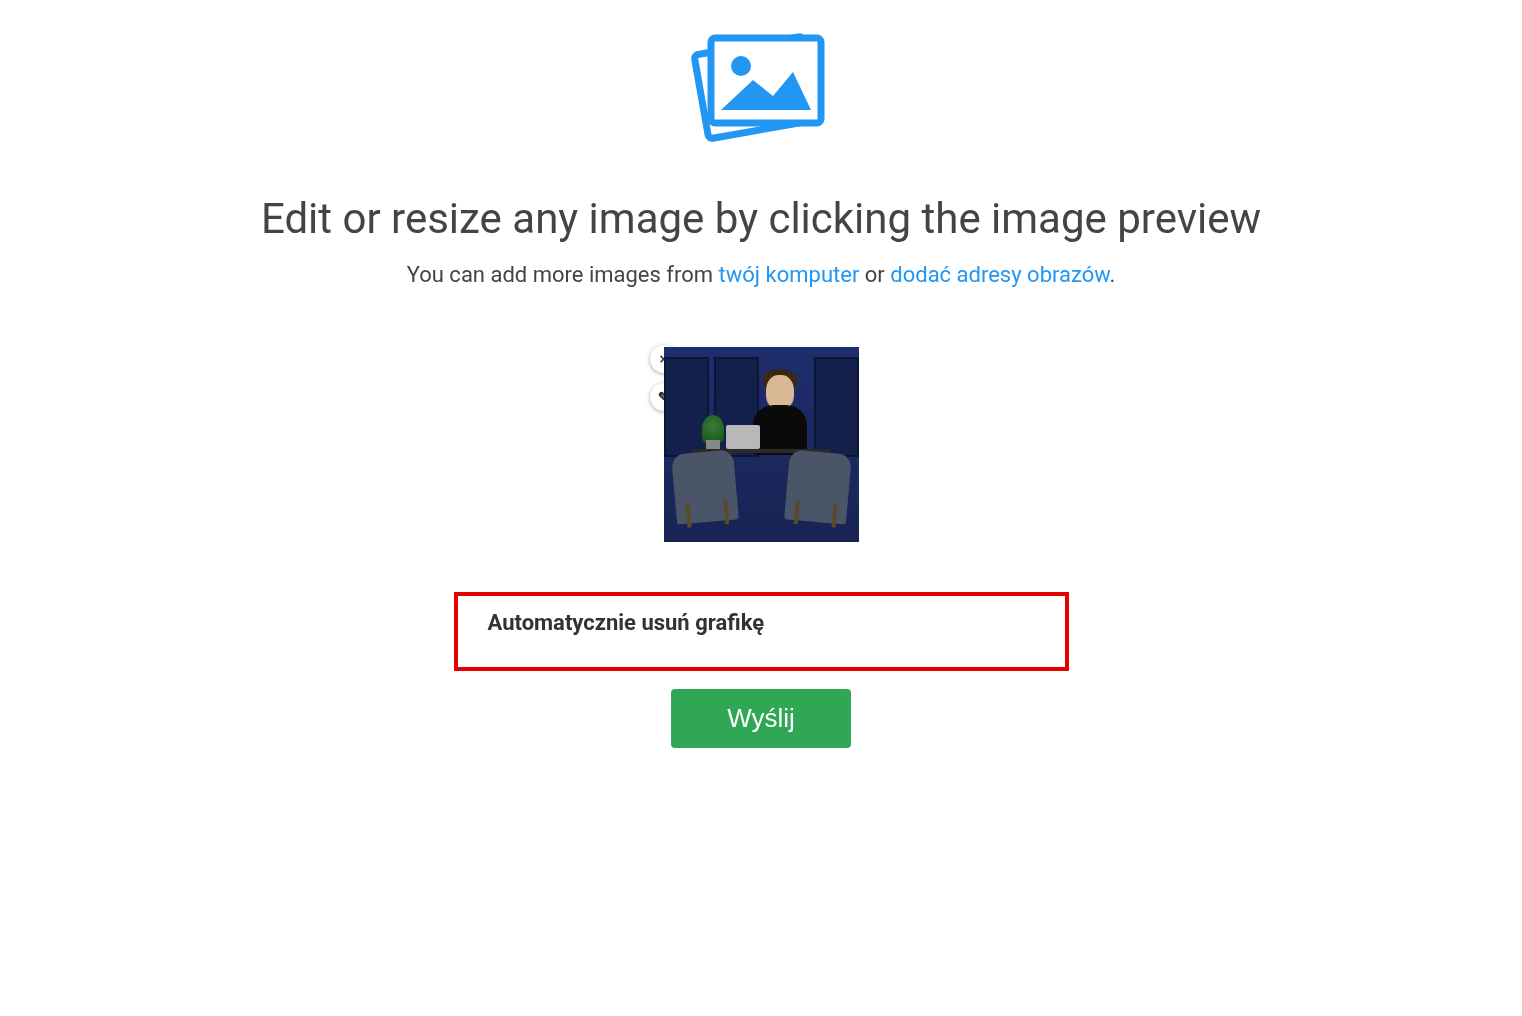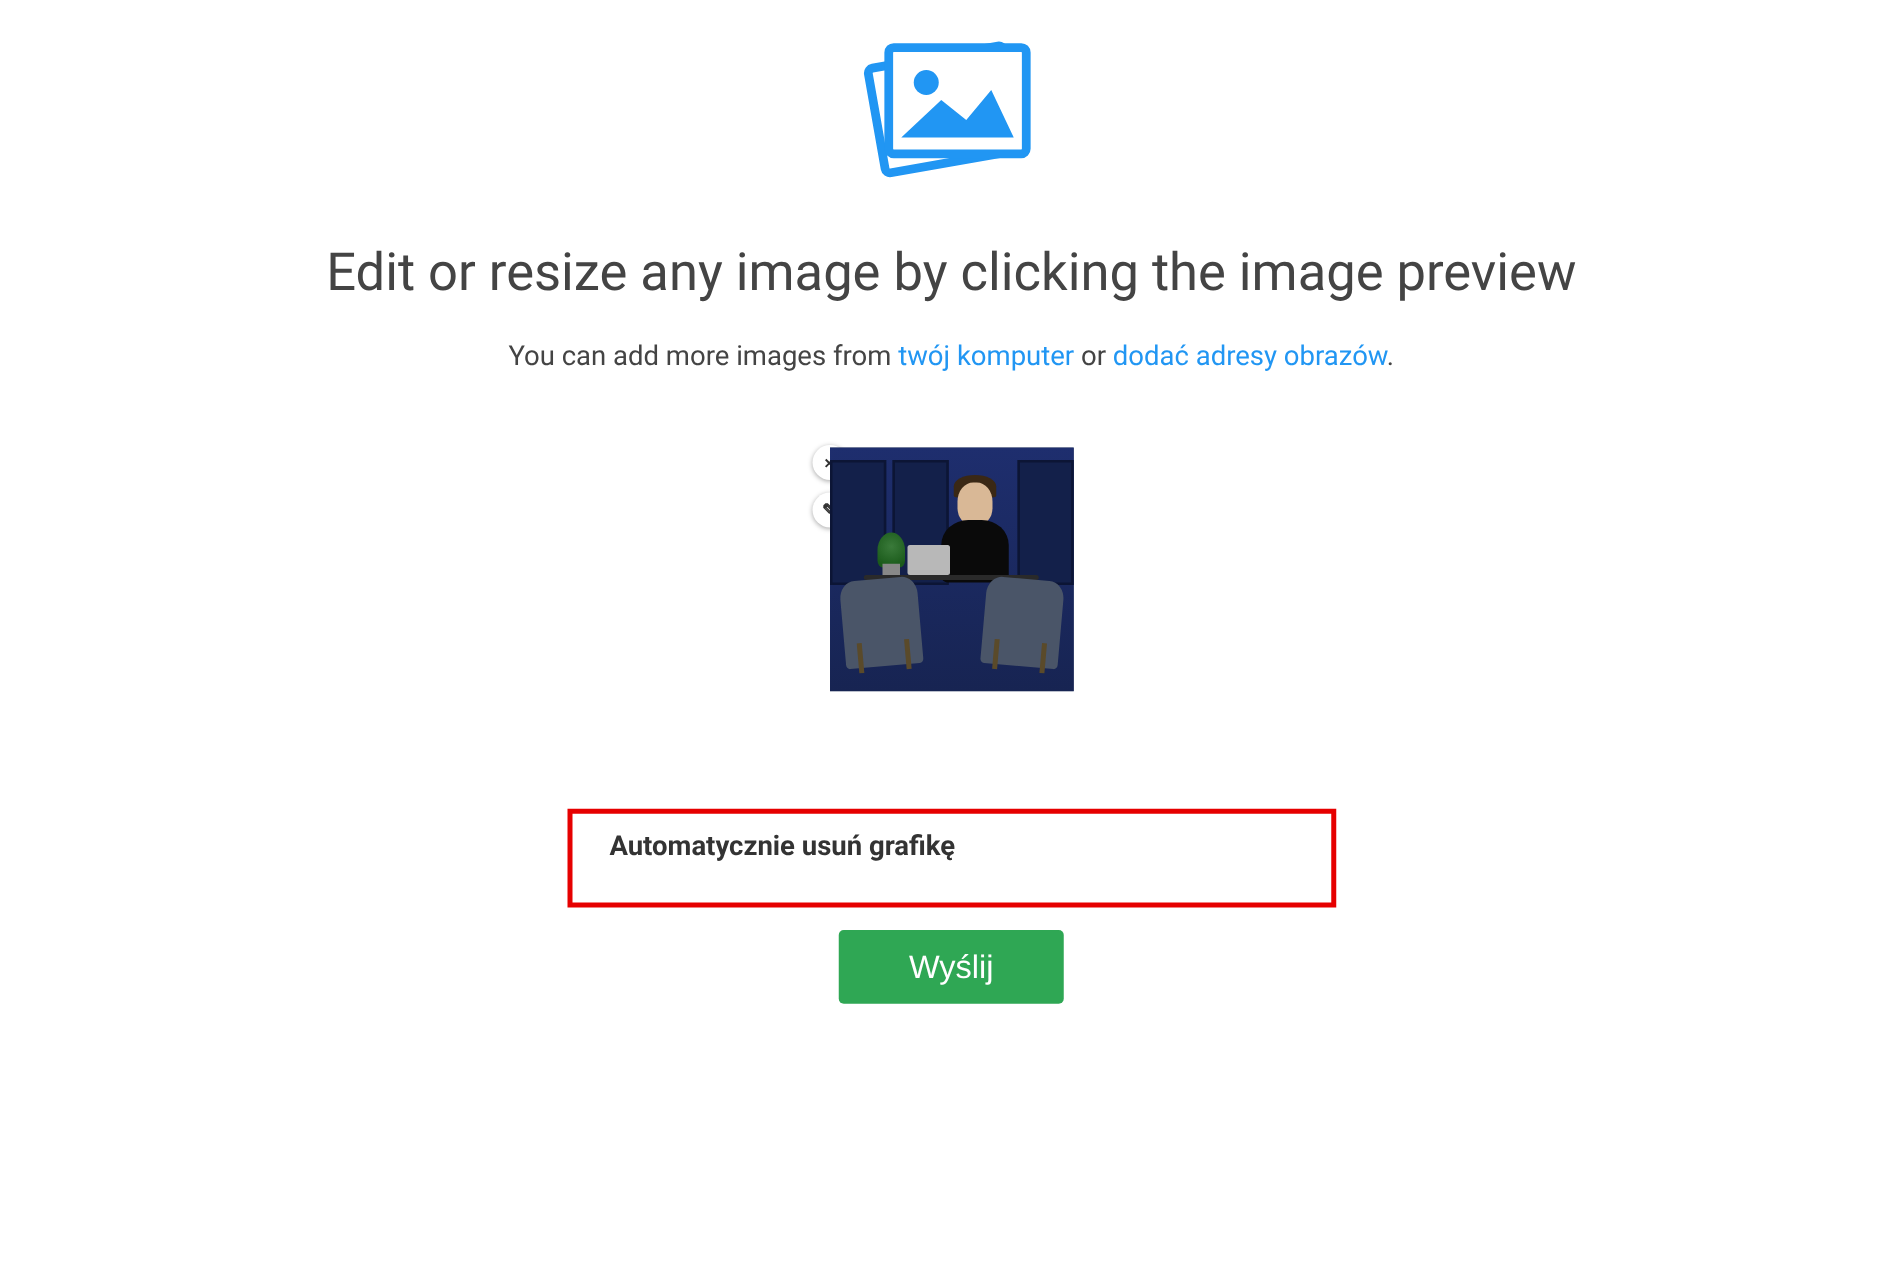--- a/index.html
+++ b/index.html
@@ -18,21 +18,21 @@
     }
     .header-icon {
       margin-top: 0;
       margin-bottom: 30px;
     }
     .page-title {
       font-size: 42px;
       font-weight: 400;
       color: #444;
       text-align: center;
-      margin-bottom: 30px;
+      margin-bottom: 19px;
     }
     .subtitle {
       font-size: 22px;
       color: #444;
       text-align: center;
       margin-bottom: 60px;
     }
     .subtitle a {
       color: #2196F3;
       text-decoration: none;
@@ -169,21 +169,20 @@
       font-size: 14px;
       color: #333;
       font-weight: bold;
       line-height: 1;
     }
     .highlight-box {
       border: 4px solid #e60000;
       padding: 14px 30px 22px 30px;
       width: 615px;
       margin-bottom: 18px;
-      margin-top: 44px;
     }
     .auto-delete-label {
       font-size: 22px;
       font-weight: 700;
       color: #333;
       margin-bottom: 10px;
     }
     .select-wrapper {
       position: relative;
       width: 100%;

